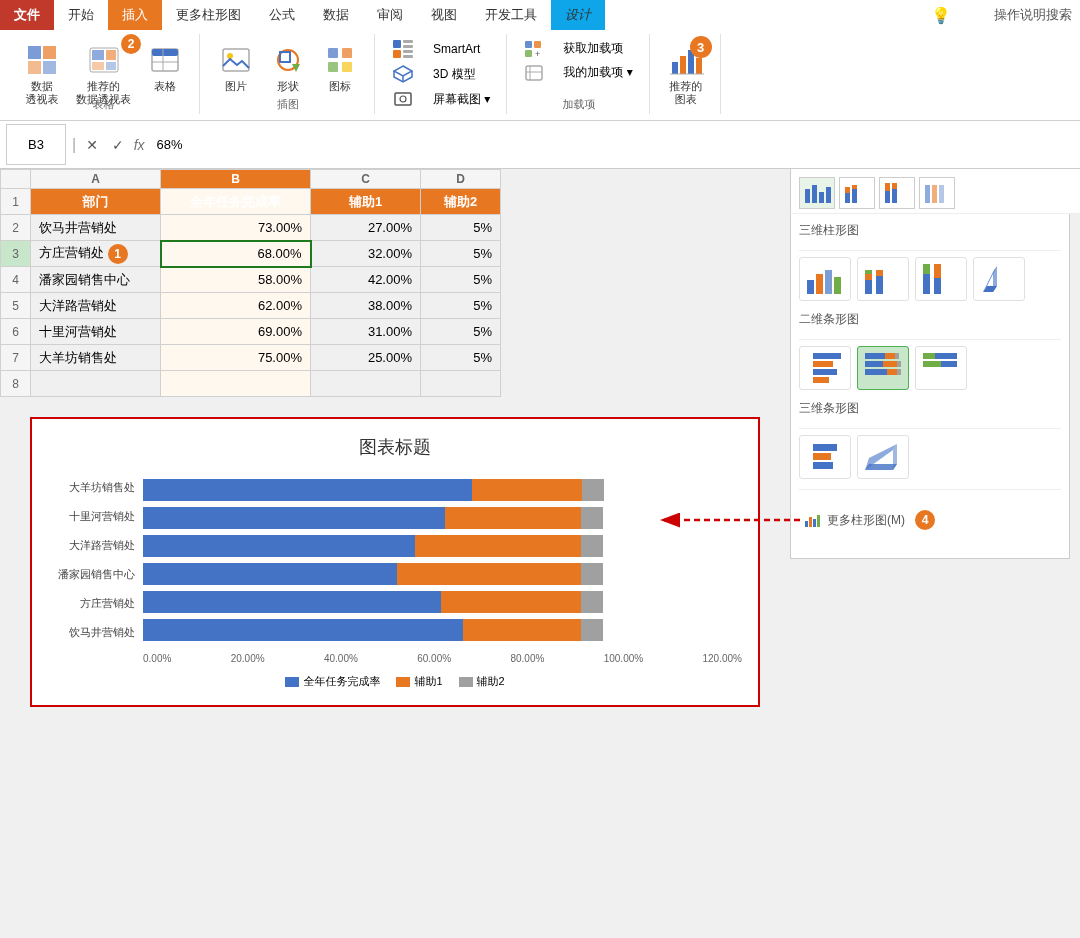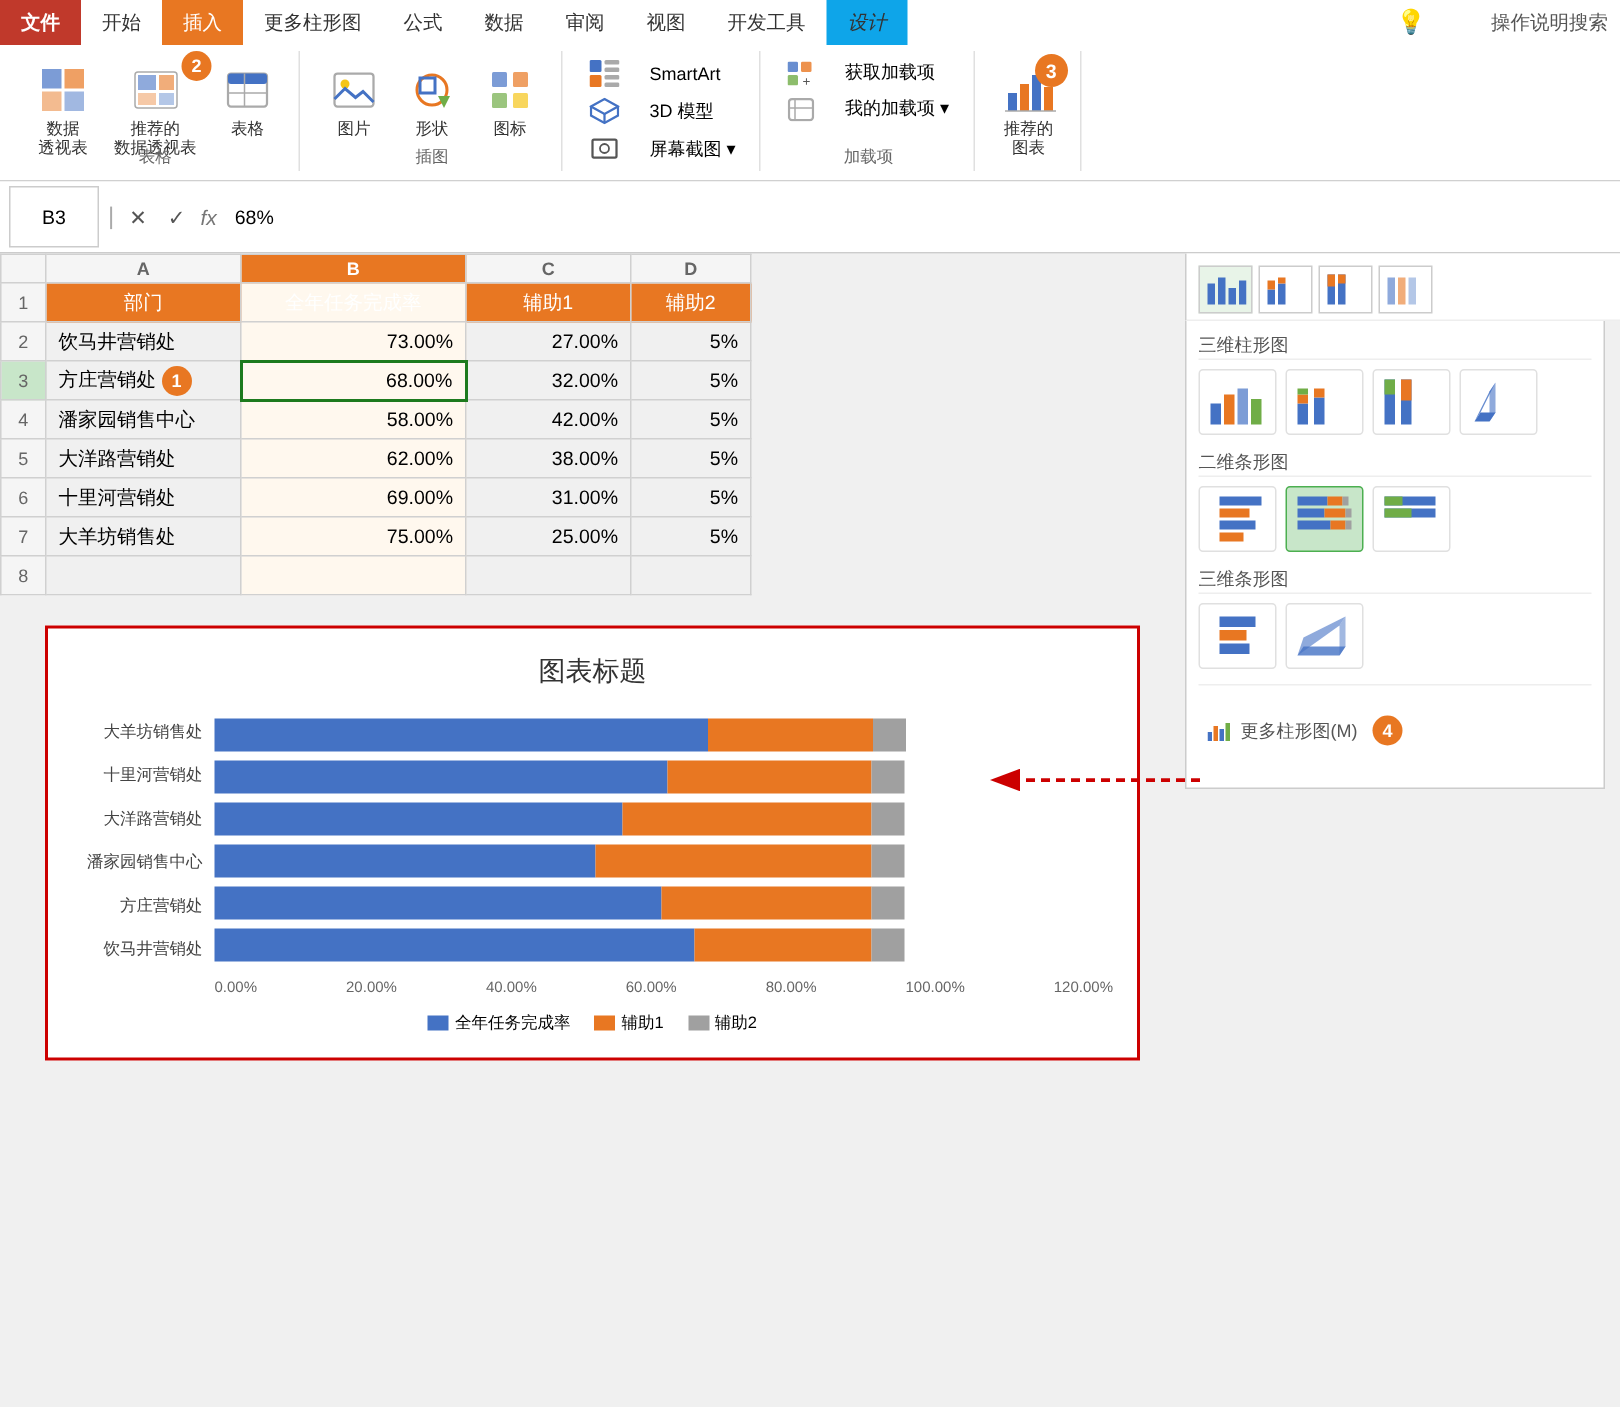--- a/index.html
+++ b/index.html
@@ -27,32 +27,32 @@
     .cell-ref { border: 1px solid #ccc; padding: 12px 8px; min-width: 60px; font-size: 13px; text-align: center; }
     .formula-sep { color: #aaa; font-size: 16px; }
     .formula-btn { font-size: 14px; color: #555; cursor: pointer; padding: 0 4px; }
     .formula-input { flex: 1; border: none; outline: none; font-size: 13px; padding: 2px 6px; }
     .fx-label { color: #777; font-style: italic; font-size: 14px; }
     .spreadsheet { flex: 1; border-collapse: collapse; font-size: 13px; }
     .row-header { background: #f5f5f5; border: 1px solid #d0d0d0; text-align: center; width: 30px; font-size: 12px; color: #666; padding: 2px; }
     .col-header { background: #f5f5f5; border: 1px solid #d0d0d0; text-align: center; font-size: 12px; color: #666; padding: 2px 6px; }
     .col-header.active { background: #e87722; color: #fff; }
     .cell { border: 1px solid #d0d0d0; padding: 2px 8px; min-width: 80px; height: 26px; white-space: nowrap; }
-    .cell-header { background: #e87722; color: #fff; font-weight: normal; text-align: center; }
+    .cell-header { background: #e87722; color: #fff; font-weight: bold; text-align: center; }
     .cell-selected { border: 2px solid #1d7a1d; }
     .cell-right { text-align: right; }
     .col-a { min-width: 130px; }
     .col-b { min-width: 150px; background: #fff8ee; }
     .col-c { min-width: 110px; }
     .col-d { min-width: 80px; }
 
     
     .chart-panel { position: absolute; top: 55px; right: 0; width: 280px; background: #fff; border: 1px solid #ccc; box-shadow: 4px 4px 12px rgba(0,0,0,0.2); z-index: 100; padding: 8px; }
     .chart-panel-section { margin-bottom: 10px; }
-    .chart-panel-title { font-size: 12px; color: #555; margin-bottom: 6px; border-bottom: 1px solid #eee; padding-bottom: 0; }
+    .chart-panel-title { font-size: 12px; color: #555; margin-bottom: 6px; border-bottom: 1px solid #eee; padding-bottom: 11px; }
     .chart-icons-row { display: flex; gap: 6px; flex-wrap: wrap; }
     .chart-icon-item { width: 52px; height: 44px; border: 1px solid #e0e0e0; display: flex; align-items: center; justify-content: center; cursor: pointer; border-radius: 3px; }
     .chart-icon-item.selected { background: #c8e6c9; border-color: #4caf50; }
     .more-charts { display: flex; align-items: center; gap: 6px; font-size: 12px; color: #555; padding: 20px 6px; cursor: pointer; border-top: 1px solid #eee; margin-top: 4px; }
 
     
     .main-content { display: flex; position: relative; }
     .left-area { flex: 1; min-width: 0; }
 
     

